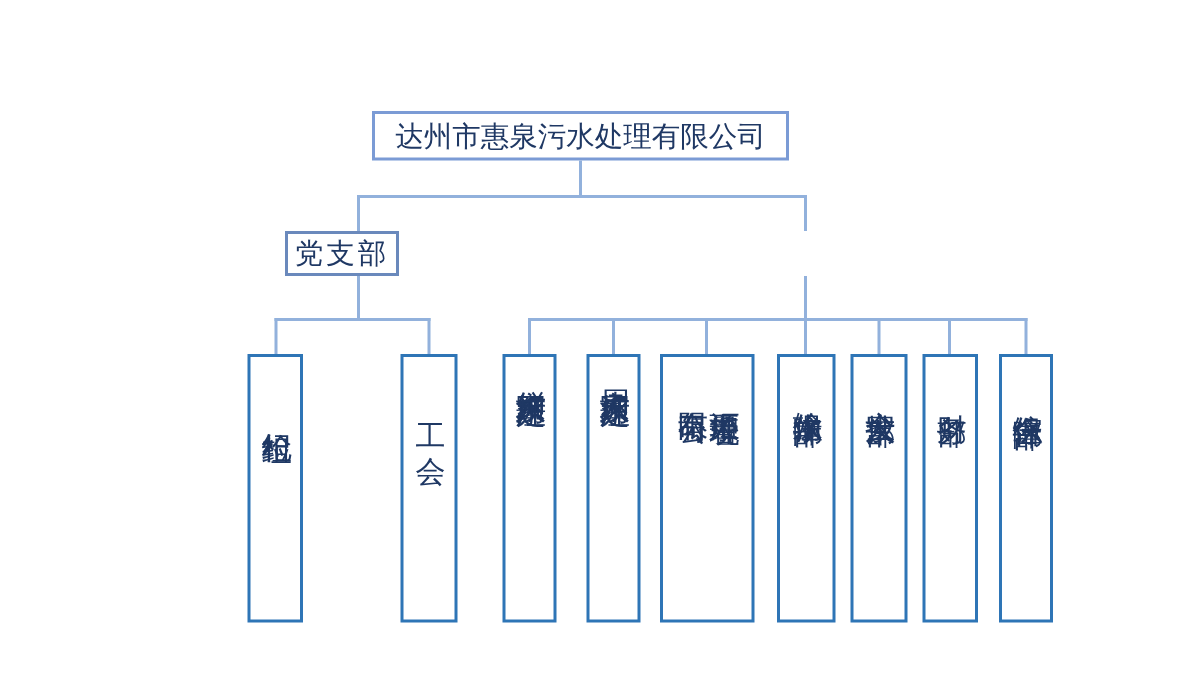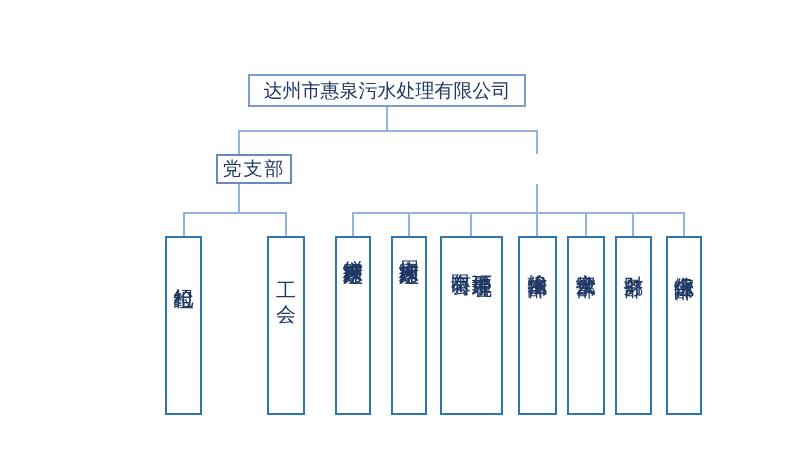--- a/index.html
+++ b/index.html
@@ -39,21 +39,21 @@
 
   <div class="box lv1" style="left:248px; top:74px; width:278px; height:33px;">
     <span>达州市惠泉污水处理有限公司</span>
   </div>
 
   <div class="vline" style="left:386px; top:107px; height:25px;"></div>
   <div class="hline" style="left:238px; top:130px; width:300px;"></div>
   <div class="vline" style="left:238px; top:130px; height:24px;"></div>
   <div class="vline" style="left:536px; top:130px; height:24px;"></div>
 
-  <div class="box lv2" style="left:216px; top:154px; width:76px; height:30px;">
+  <div class="box lv2" style="left:190px; top:154px; width:76px; height:30px;">
     <span>党支部</span>
   </div>
 
   <div class="vline" style="left:238px; top:184px; height:28px;"></div>
   <div class="hline" style="left:183px; top:212px; width:104px;"></div>
   <div class="vline" style="left:183px; top:212px; height:24px;"></div>
   <div class="vline" style="left:285px; top:212px; height:24px;"></div>
 
   <div class="vline" style="left:536px; top:184px; height:28px;"></div>
   <div class="hline" style="left:352px; top:212px; width:333px;"></div>

